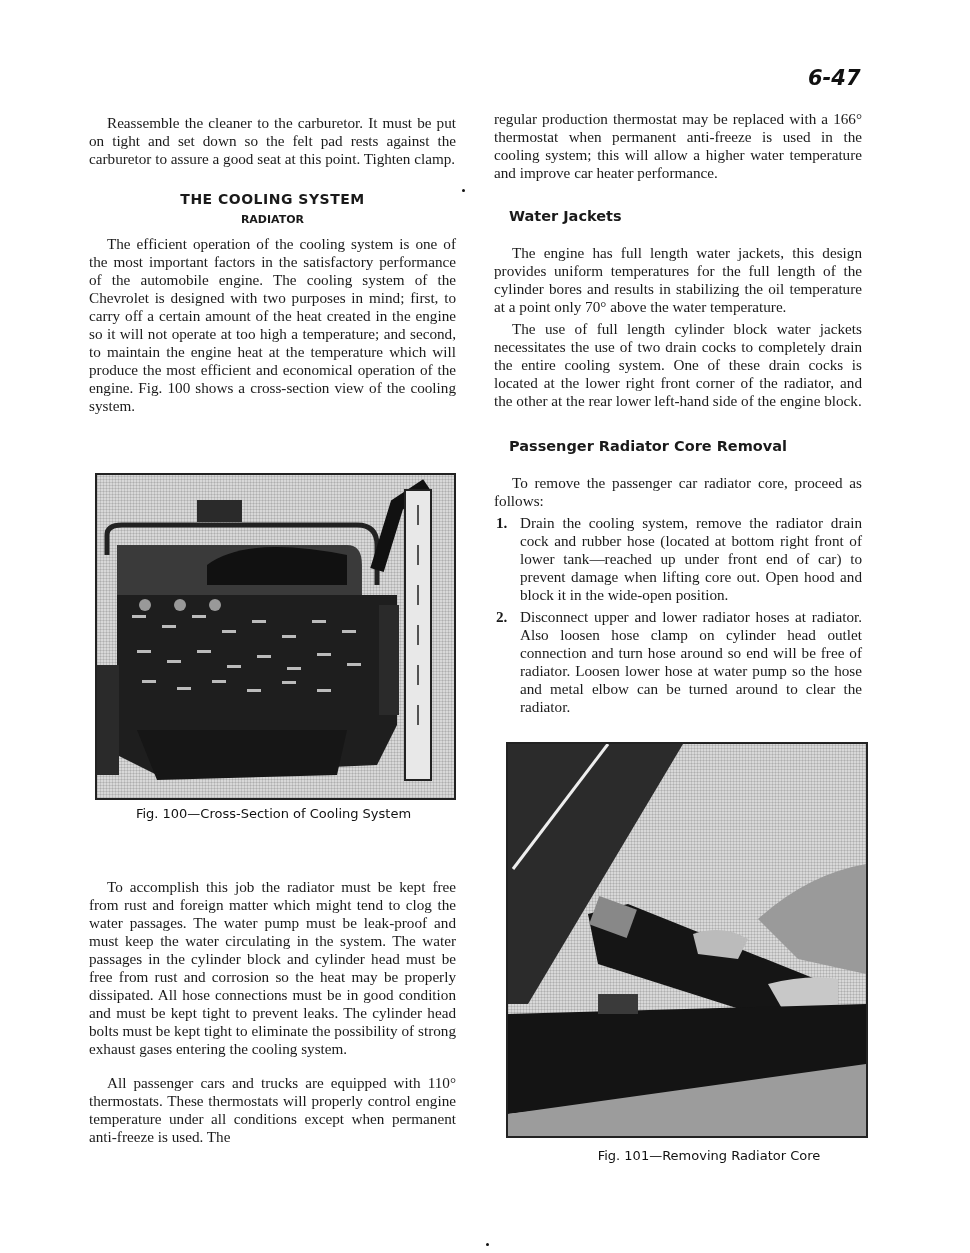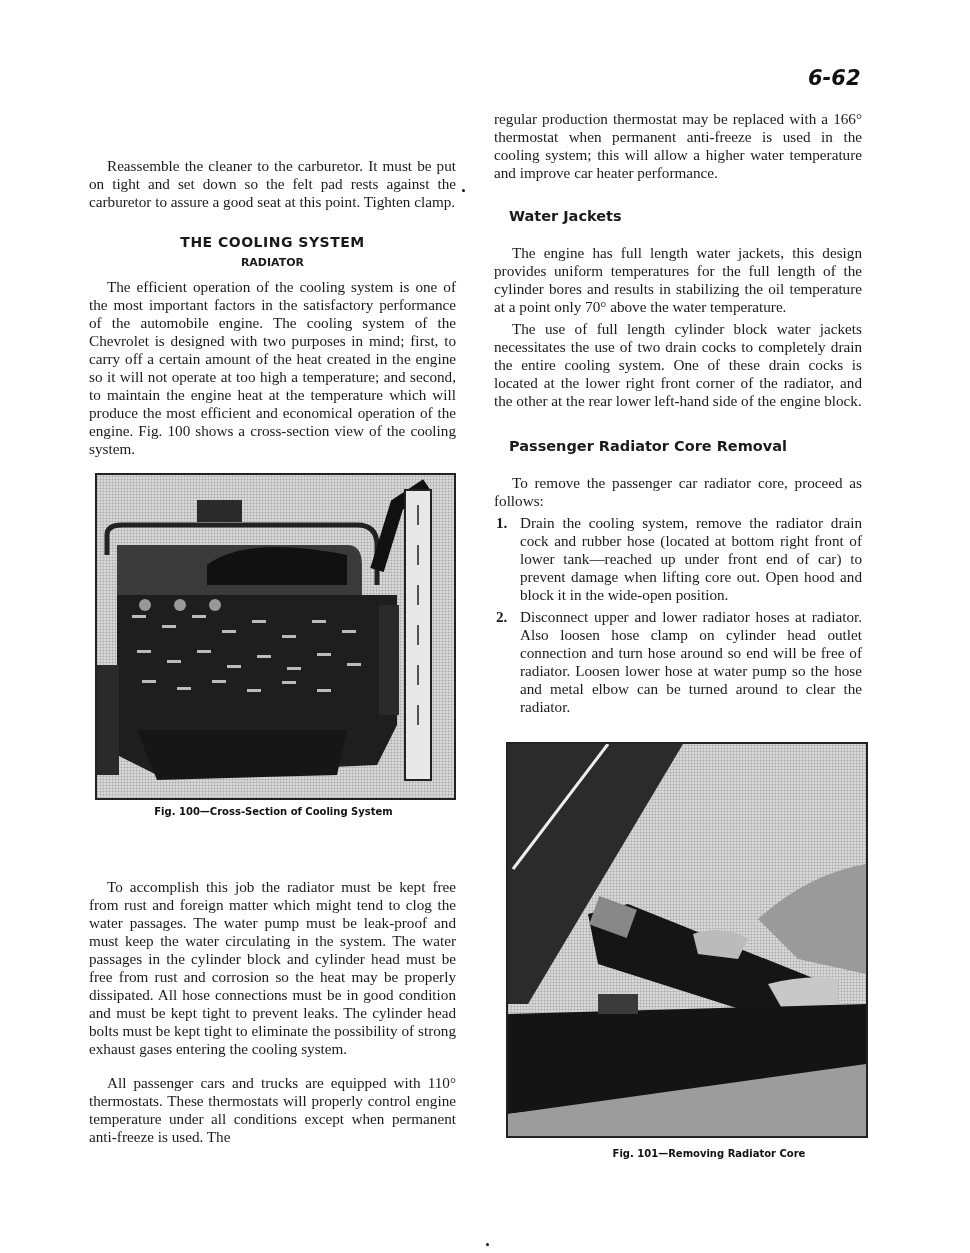--- a/index.html
+++ b/index.html
@@ -26,37 +26,37 @@
     }
     .h-side {
       font-family: "DejaVu Sans", sans-serif; font-weight: bold; font-size: 14.5px;
       margin: 15px; text-align: left;
     }
     ol.steps { margin: 0; padding: 0; list-style: none; }
     ol.steps li { position: relative; padding-left: 26px; }
     ol.steps li .num { position: absolute; left: 2px; top: 0; font-weight: bold; }
     .figure { position: absolute; border: 2px solid #222; overflow: hidden; }
     .fig-caption {
-      position: absolute; font-family: "DejaVu Sans", sans-serif; font-weight: bold;
-      font-size: 10px; text-align: center; color: #111;
+      position: absolute; font-family: "DejaVu Sans", sans-serif; font-weight: normal;
+      font-size: 13px; text-align: center; color: #111;
     }
     .halftone {
       background-color: #d8d8d8;
       background-image:
         repeating-linear-gradient(0deg, rgba(0,0,0,0.10) 0 1px, transparent 1px 3px),
         repeating-linear-gradient(90deg, rgba(0,0,0,0.10) 0 1px, transparent 1px 3px);
     }
     .dot { position: absolute; width: 3px; height: 3px; background: #111; border-radius: 50%; }
   </style>
 </head>
 <body>
 
-<div class="page-num">6-62</div>
+<div class="page-num">6-47</div>
 
-<div class="col col-left" style="top:114px;margin-top:43px;">
+<div class="col col-left" style="top:114px;">
   <p>Reassemble the cleaner to the carburetor. It must be put on tight and set down so the felt pad rests against the carburetor to assure a good seat at this point. Tighten clamp.</p>
   <div style="height:22px;"></div>
   <h1 class="h-main">THE COOLING SYSTEM</h1>
   <h2 class="h-sub" style="margin-top:3px;">RADIATOR</h2>
   <div style="height:6px;"></div>
   <p>The efficient operation of the cooling system is one of the most important factors in the satisfactory performance of the automobile engine. The cooling system of the Chevrolet is designed with two purposes in mind; first, to carry off a certain amount of the heat created in the engine so it will not operate at too high a temperature; and second, to maintain the engine heat at the temperature which will produce the most efficient and economical operation of the engine. Fig. 100 shows a cross-section view of the cooling system.</p>
 </div>
 
 <div class="figure halftone" style="left:95px; top:473px; width:357px; height:323px;">
   <svg width="357" height="323" viewBox="0 0 357 323">

